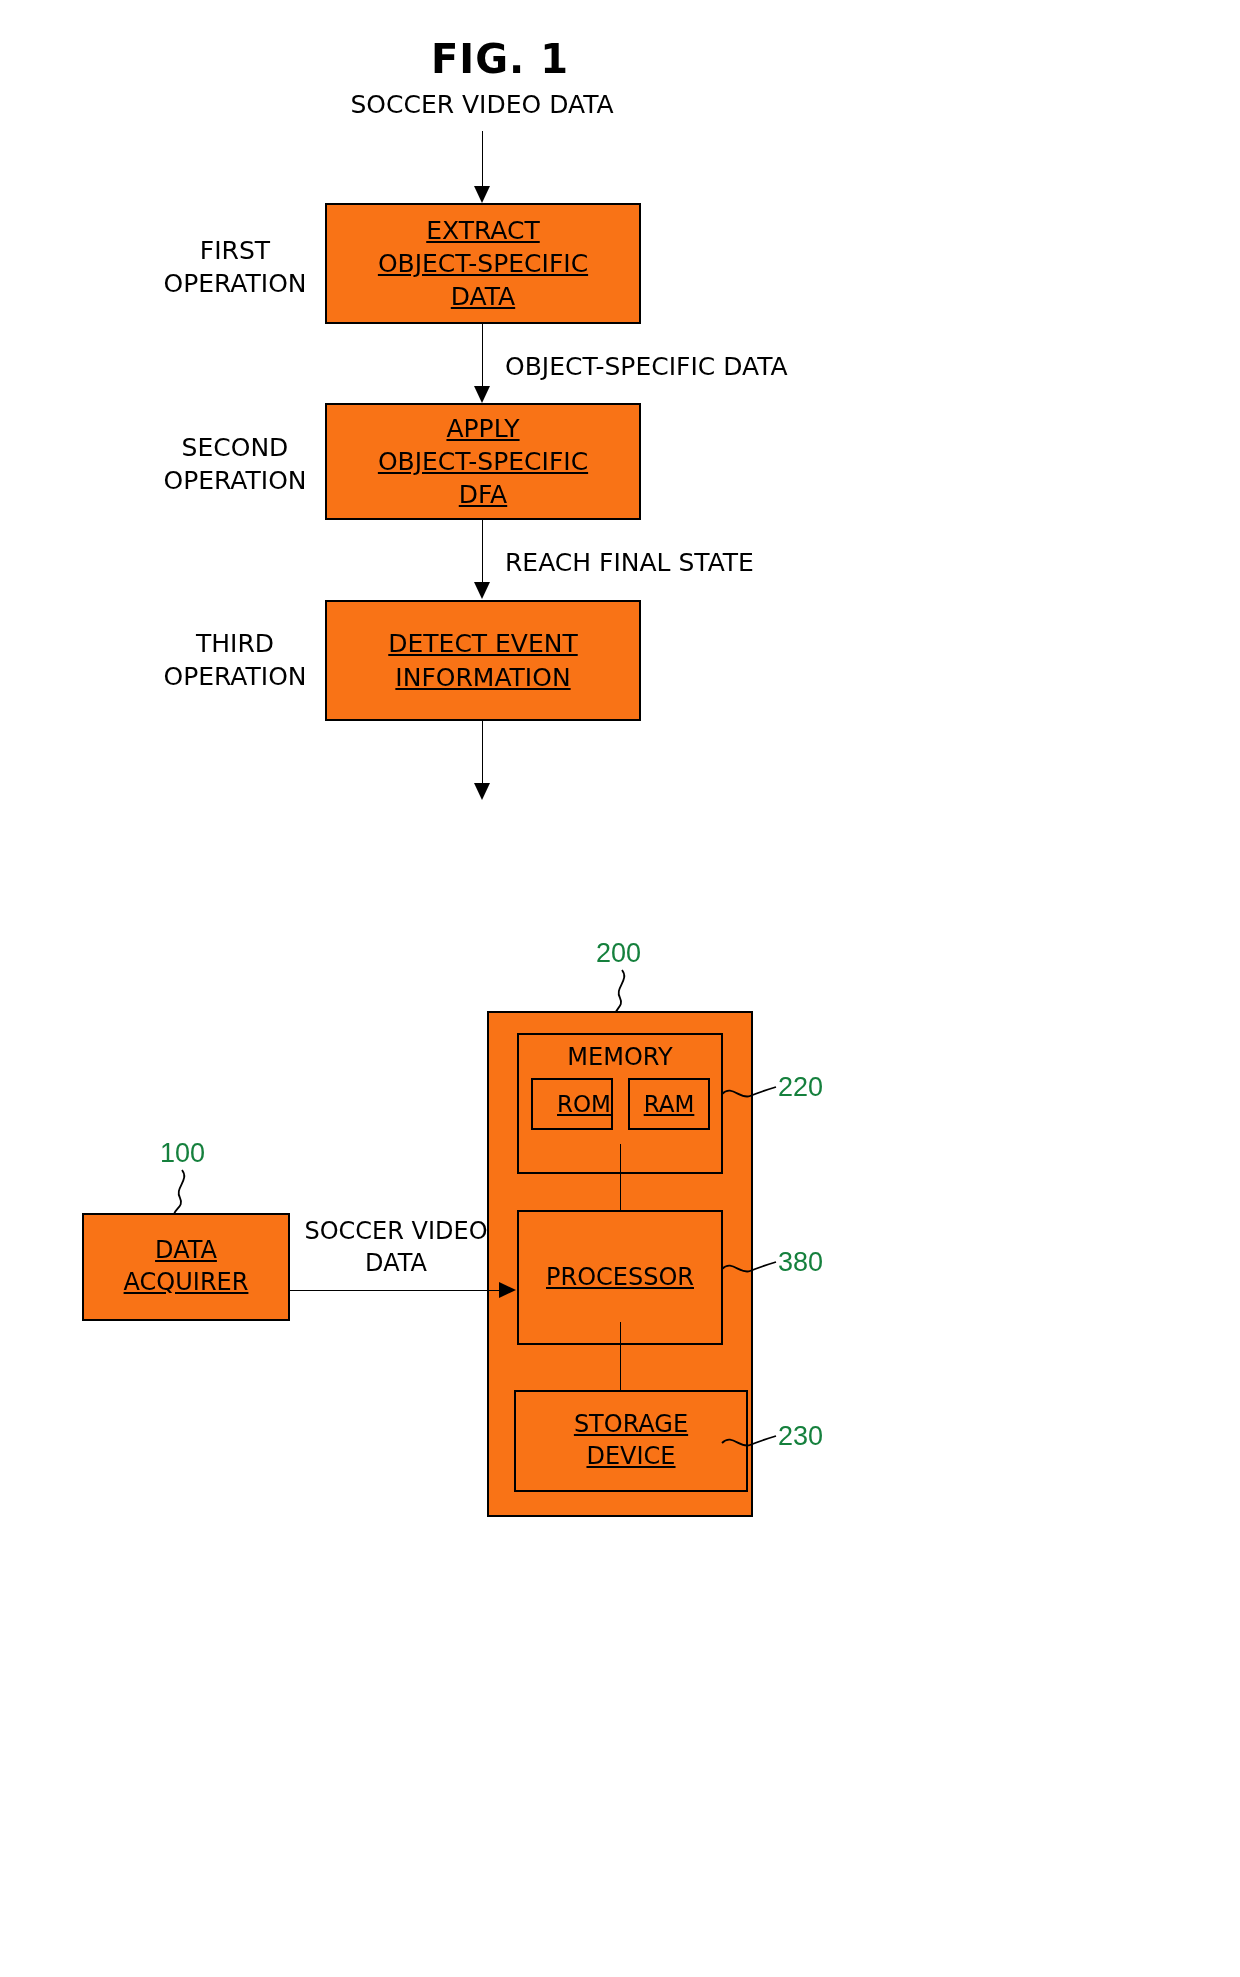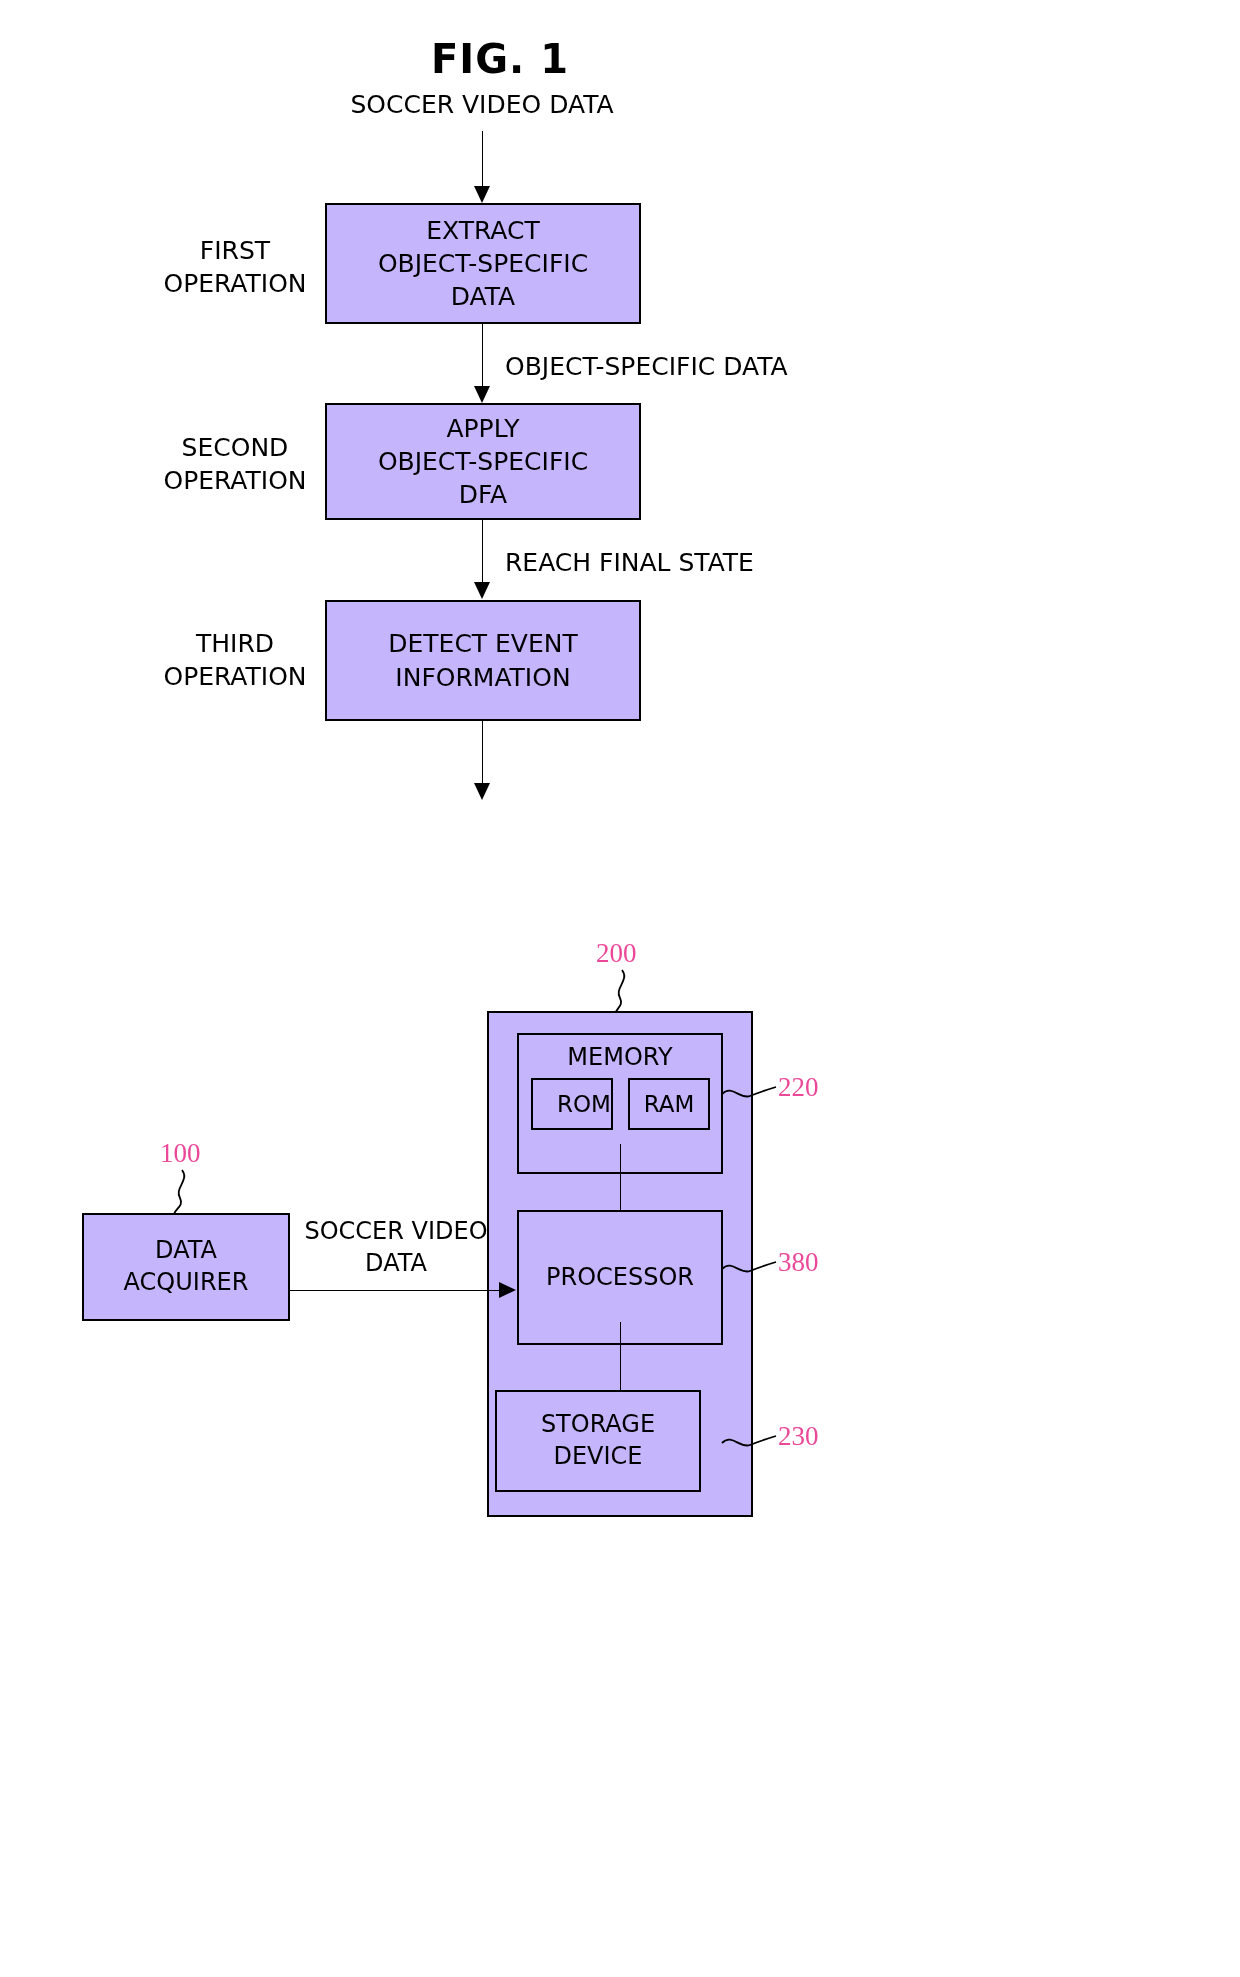--- a/index.html
+++ b/index.html
@@ -30,25 +30,26 @@
     position: absolute;
     text-align: center;
     font-family: "DejaVu Sans", sans-serif;
     color: #000;
     white-space: pre-line;
     line-height: 1.33;
   }
   .box {
     position: absolute;
     border: 2.5px solid #000;
-    background: #c4b5fd;
+    background: #f97316;
     box-sizing: border-box;
     display: flex;
     align-items: center;
     justify-content: center;
+    text-decoration: underline;
   }
   .box .box-label {
     text-align: center;
     font-family: "DejaVu Sans", sans-serif;
     color: #000;
     white-space: pre-line;
     line-height: 1.33;
   }
   .box-thin {
     border-width: 2px;
@@ -74,22 +75,22 @@
   .arrowhead-right {
     position: absolute;
     width: 0;
     height: 0;
     border-top: 8px solid transparent;
     border-bottom: 8px solid transparent;
     border-left: 17px solid #000;
   }
   .ref-num {
     position: absolute;
-    font-family: Liberation Serif, serif;
-    color: #ec4899;
+    font-family: Liberation Sans, sans-serif;
+    color: #15803d;
   }
   .leader {
     position: absolute;
   }
   .side-label {
     position: absolute;
     text-align: center;
     font-family: "DejaVu Sans", sans-serif;
     white-space: pre-line;
     line-height: 1.33;
@@ -177,21 +178,21 @@
     <div class="box-label" style="font-size:24px;">PROCESSOR</div>
   </div>
 
   <svg class="leader" style="left:720px; top:1253px;" width="60" height="30" viewBox="0 0 60 30">
     <path d="M2 16 C12 6, 20 22, 30 18 C40 14, 46 12, 56 9" stroke="#000" stroke-width="1.8" fill="none"></path>
   </svg>
   <div class="ref-num" style="left:778px; top:1247px; font-size:27px;">380</div>
 
   <div class="vline" style="left:620px; top:1322px; height:68px;"></div>
 
-  <div class="box box-thin" style="left:495px; top:1390px; width:206px; height:102px;align-items:center;">
+  <div class="box box-thin" style="left:514px; top:1390px; width:234px; height:102px;align-items:center;">
     <div class="box-label" style="font-size:24px;">STORAGE
 DEVICE</div>
   </div>
 
   <svg class="leader" style="left:720px; top:1427px;" width="60" height="30" viewBox="0 0 60 30">
     <path d="M2 16 C12 6, 20 22, 30 18 C40 14, 46 12, 56 9" stroke="#000" stroke-width="1.8" fill="none"></path>
   </svg>
   <div class="ref-num" style="left:778px; top:1421px; font-size:27px;">230</div>
 
   <div class="ref-num" style="left:160px; top:1138px; font-size:27px;">100</div>

